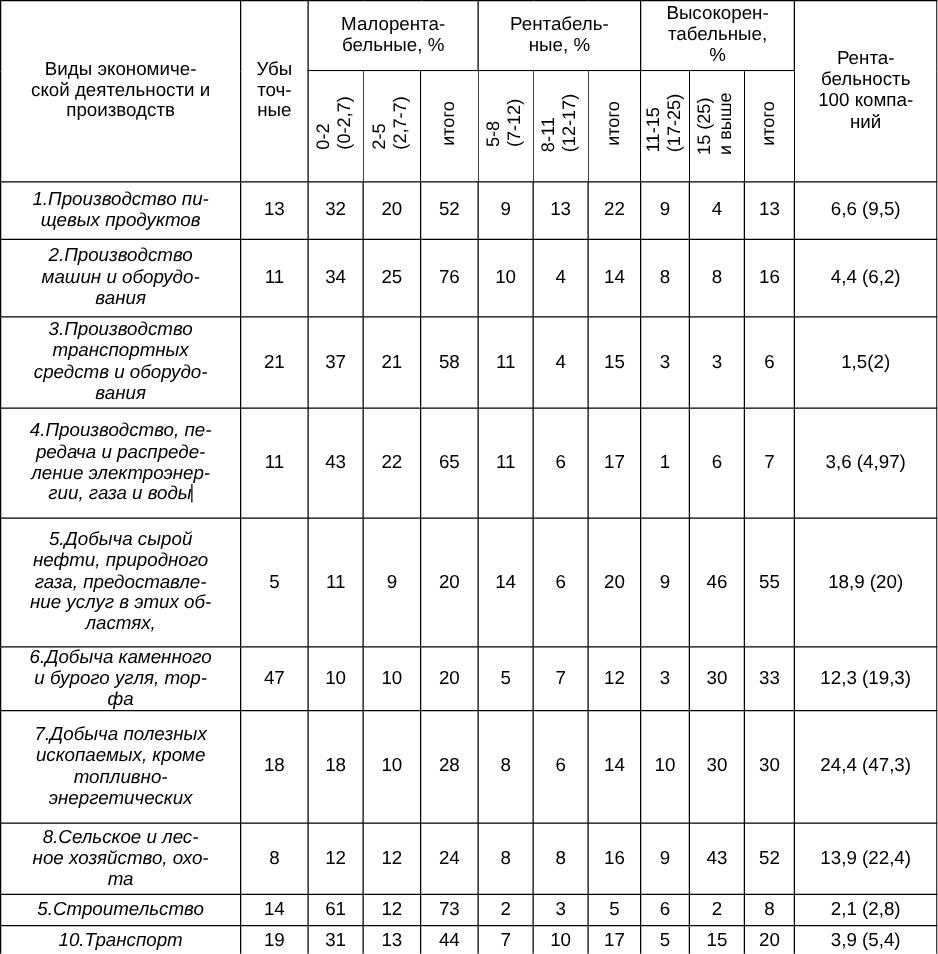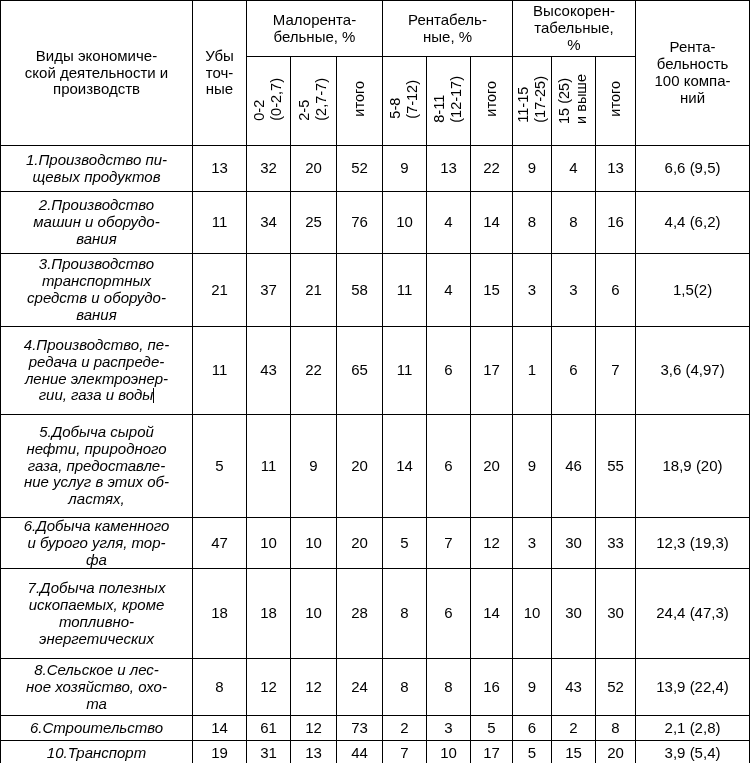--- a/index.html
+++ b/index.html
@@ -255,21 +255,21 @@
           <td class="num">24</td>
           <td class="num">8</td>
           <td class="num">8</td>
           <td class="num">16</td>
           <td class="num">9</td>
           <td class="num">43</td>
           <td class="num">52</td>
           <td class="num">13,9 (22,4)</td>
         </tr>
         <tr style="height: 25px;">
-          <td class="rowname">6.Строительство</td>
+          <td class="rowname">5.Строительство</td>
           <td class="num">14</td>
           <td class="num">61</td>
           <td class="num">12</td>
           <td class="num">73</td>
           <td class="num">2</td>
           <td class="num">3</td>
           <td class="num">5</td>
           <td class="num">6</td>
           <td class="num">2</td>
           <td class="num">8</td>

